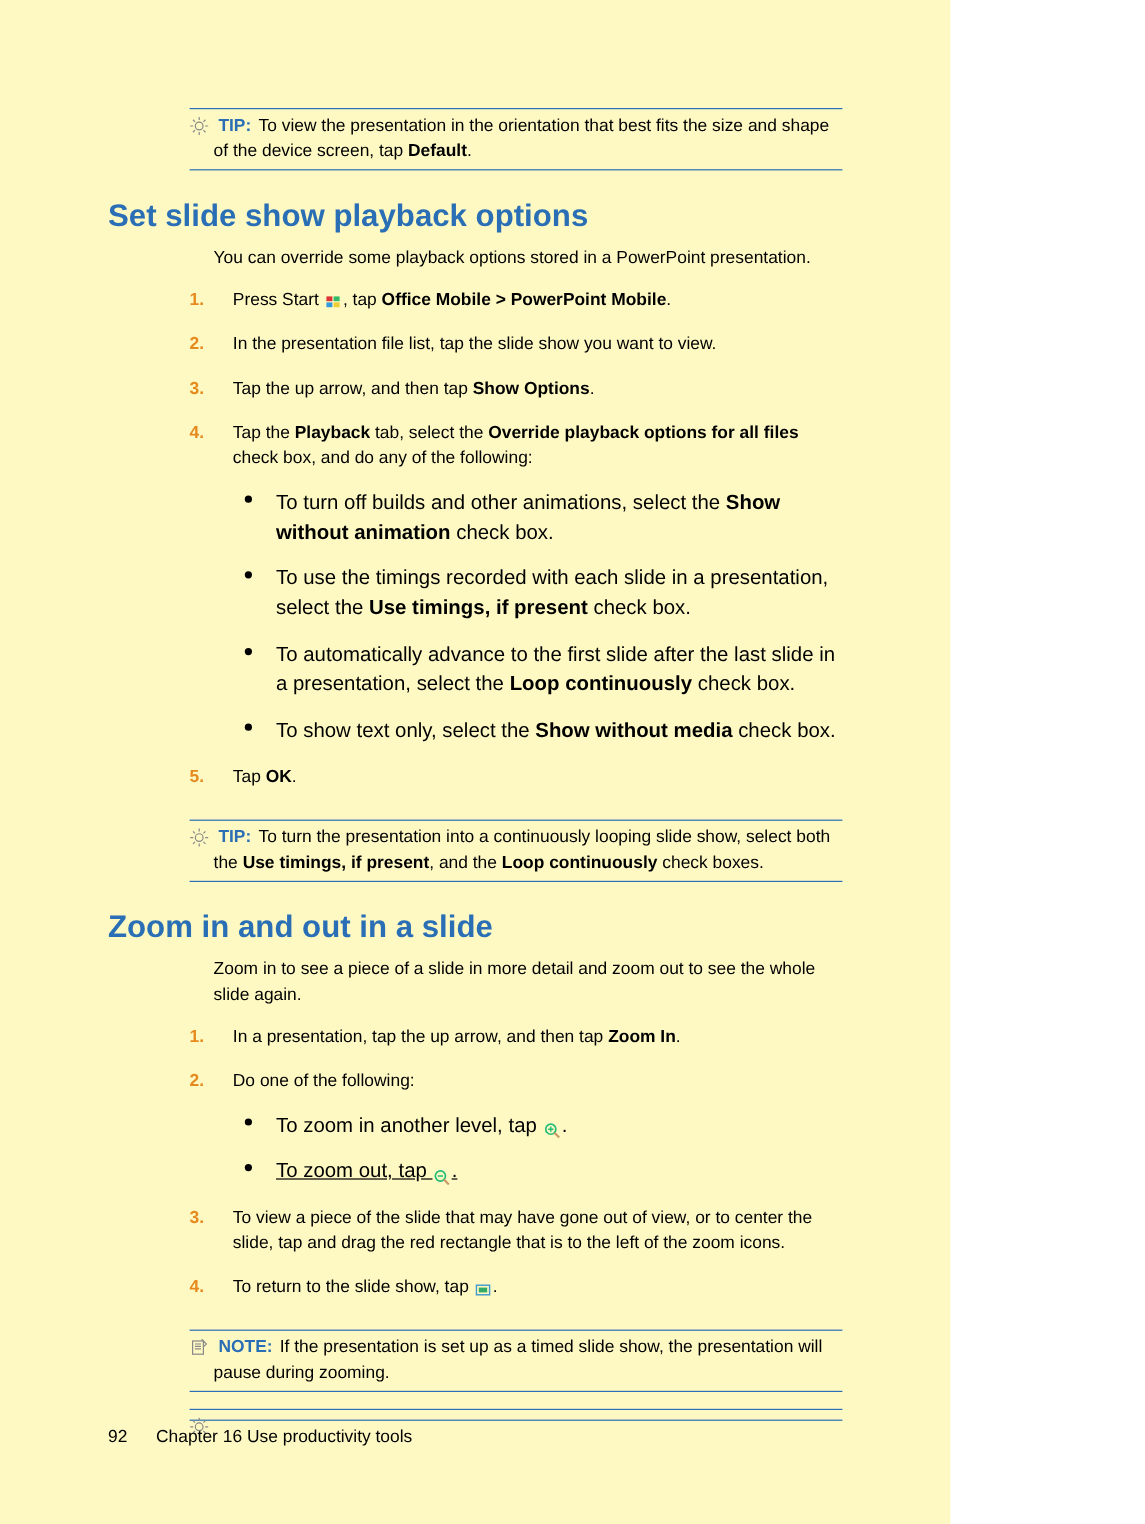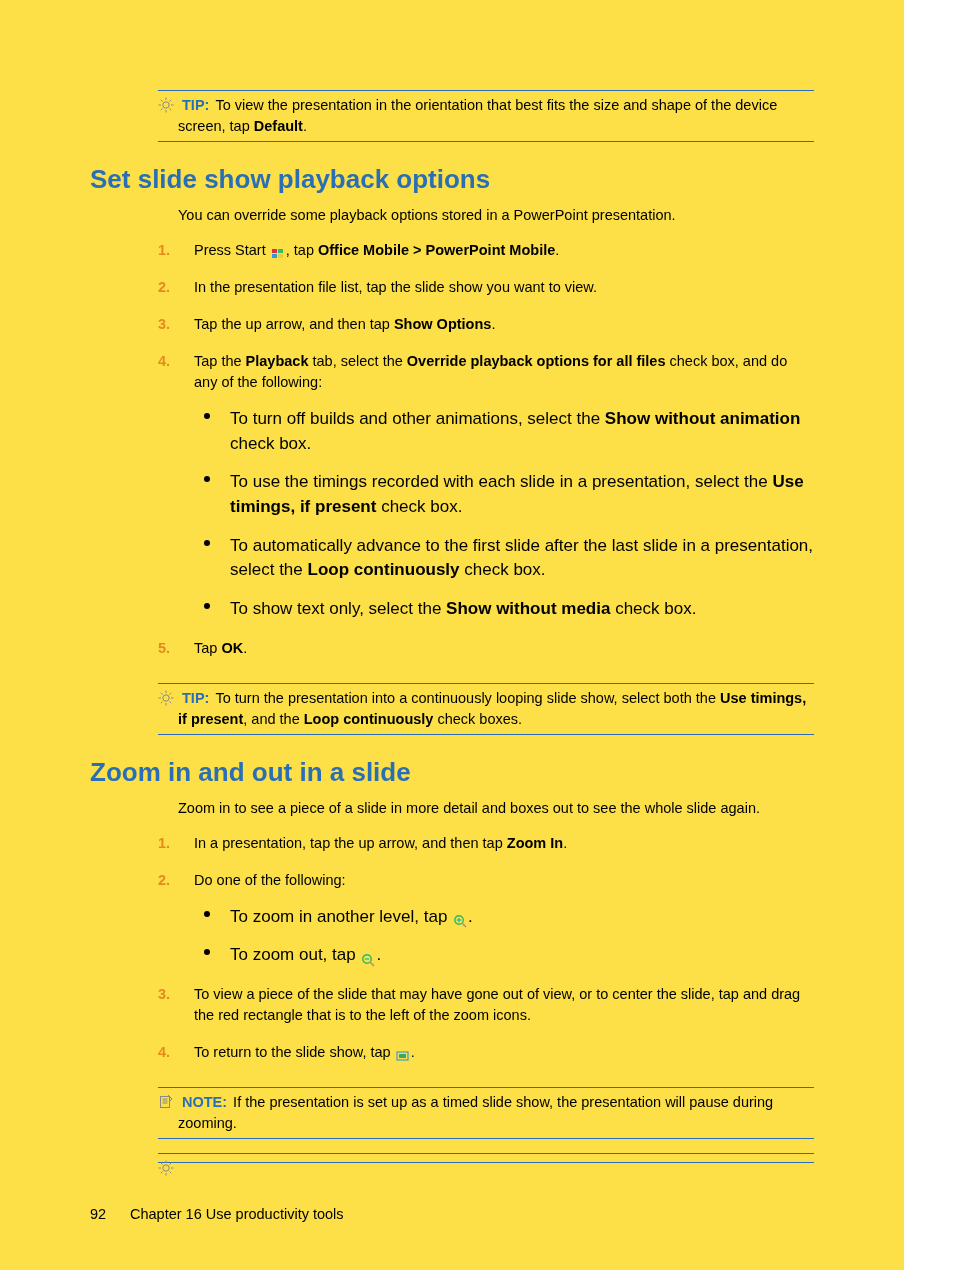--- a/index.html
+++ b/index.html
@@ -3,26 +3,26 @@
 <meta charset="utf-8">
 <style>
   body {
     margin: 0;
     padding: 0;
     font-family: Arial, Helvetica, sans-serif;
     background: #fff;
     color: #000;
   }
   .page {
-    width: 904px;
+    width: 792px;
     height: 1270px;
     box-sizing: border-box;
     padding: 90px 90px 40px 90px;
     position: relative;
-    background: #fde047;
+    background: #fef9c3;
   }
   .callout {
     border-top: 1px solid #2a6fb5;
     border-bottom: 1px solid #2a6fb5;
     padding: 4px 0 4px 20px;
     margin: 0 0 14px 0;
     font-size: 14.5px;
     line-height: 1.45;
     position: relative;
   }
@@ -99,21 +99,21 @@
   .inline-icon {
     display: inline-block;
     width: 14px;
     height: 12px;
     vertical-align: middle;
     margin: 0 1px;
   }
   .footer {
     position: absolute;
     left: 90px;
-    bottom: 48px;
+    bottom: 64px;
     font-size: 14.5px;
   }
   .pagenum { display:inline-block; width:40px; }
 </style>
 </head>
 <body>
 
 <div class="page">
 
   <div class="callout" style="margin-left:68px;">
@@ -182,38 +182,38 @@
             <line x1="11.5" y1="4.5" x2="13.2" y2="2.8"></line>
           </g>
         </svg>
     </span>
     <span class="callout-body">
       <span class="label">TIP:</span><span>To turn the presentation into a continuously looping slide show, select both the </span><b>Use timings, if present</b><span>, and the </span><b>Loop continuously</b><span> check boxes.</span>
     </span>
   </div>
 
   <h2 class="section-head">Zoom in and out in a slide</h2>
-  <p class="intro">Zoom in to see a piece of a slide in more detail and boxes out to see the whole slide again.</p>
+  <p class="intro">Zoom in to see a piece of a slide in more detail and zoom out to see the whole slide again.</p>
 
   <ol class="numlist">
     <li>
       <span>In a presentation, tap the up arrow, and then tap </span><b>Zoom In</b><span>.</span>
     </li>
     <li>
       <span>Do one of the following:</span>
       <ul class="bullets">
         <li>
           <span>To zoom in another level, tap </span><span class="inline-icon"><svg viewBox="0 0 14 14">
                 <circle cx="6" cy="6" r="4.2" fill="none" stroke="#2b7" stroke-width="1.4"></circle>
                 <line x1="9" y1="9" x2="13" y2="13" stroke="#c96" stroke-width="1.8"></line>
                 <line x1="6" y1="3.8" x2="6" y2="8.2" stroke="#2b7" stroke-width="1.2"></line>
                 <line x1="3.8" y1="6" x2="8.2" y2="6" stroke="#2b7" stroke-width="1.2"></line>
               </svg></span><span>.</span>
         </li>
-        <li style="padding-bottom:0;">
+        <li style="padding-bottom:0;text-decoration:underline;">
           <span>To zoom out, tap </span><span class="inline-icon"><svg viewBox="0 0 14 14">
                 <circle cx="6" cy="6" r="4.2" fill="none" stroke="#2b7" stroke-width="1.4"></circle>
                 <line x1="9" y1="9" x2="13" y2="13" stroke="#c96" stroke-width="1.8"></line>
                 <line x1="3.8" y1="6" x2="8.2" y2="6" stroke="#2b7" stroke-width="1.2"></line>
               </svg></span><span>.</span>
         </li>
       </ul>
     </li>
     <li>To view a piece of the slide that may have gone out of view, or to center the slide, tap and drag the red rectangle that is to the left of the zoom icons.</li>
     <li style="padding-bottom:10px;">

